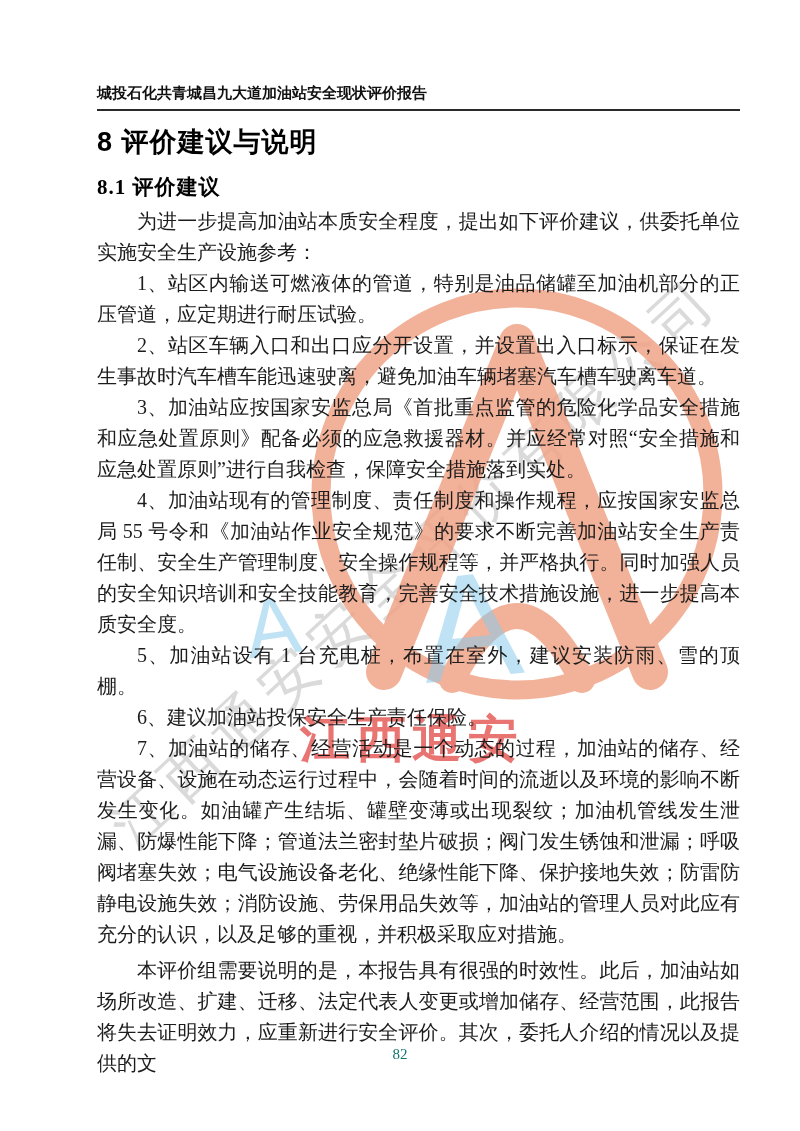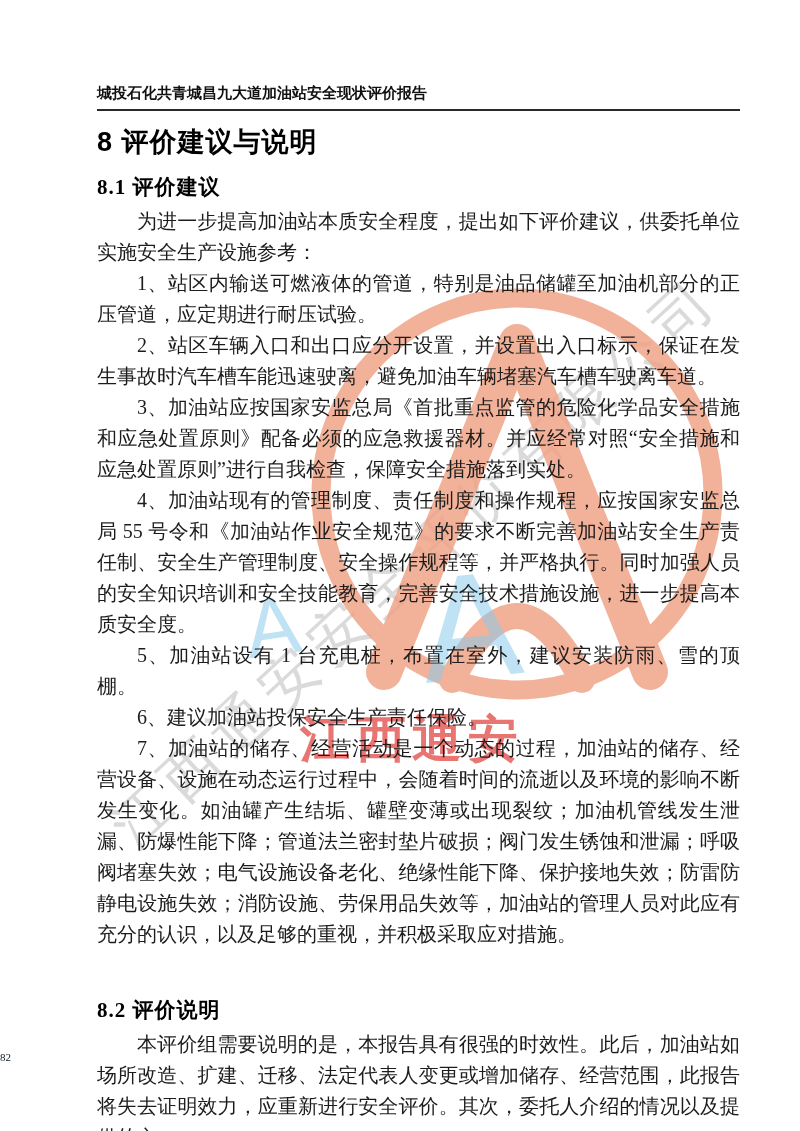--- a/index.html
+++ b/index.html
@@ -63,21 +63,21 @@
     margin-top:5px;
     font-size:20px; line-height:31px;
     text-align:justify; text-justify:inter-ideograph;
     text-indent:2em;
     color:#1c1c1c;
   }
   .para.tight { margin-top:0; }
 
   .page-footer {
     position:absolute; left:0; right:0; bottom:68px;
-    text-align:left; font-size:11px; color:#0f172a; z-index:2;
+    text-align:center; font-size:15px; color:#0f766e; z-index:2;
   }
 </style>
 </head>
 <body>
 
 <div class="page">
 
   <div class="wm-layer">
     <div class="wm-gray">江西通安安全评价有限公司</div>
 
@@ -107,21 +107,20 @@
     <p class="para">为进一步提高加油站本质安全程度，提出如下评价建议，供委托单位实施安全生产设施参考：</p>
 
     <p class="para tight">1、站区内输送可燃液体的管道，特别是油品储罐至加油机部分的正压管道，应定期进行耐压试验。</p>
     <p class="para tight">2、站区车辆入口和出口应分开设置，并设置出入口标示，保证在发生事故时汽车槽车能迅速驶离，避免加油车辆堵塞汽车槽车驶离车道。</p>
     <p class="para tight">3、加油站应按国家安监总局《首批重点监管的危险化学品安全措施和应急处置原则》配备必须的应急救援器材。并应经常对照“安全措施和应急处置原则”进行自我检查，保障安全措施落到实处。</p>
     <p class="para tight">4、加油站现有的管理制度、责任制度和操作规程，应按国家安监总局 55 号令和《加油站作业安全规范》的要求不断完善加油站安全生产责任制、安全生产管理制度、安全操作规程等，并严格执行。同时加强人员的安全知识培训和安全技能教育，完善安全技术措施设施，进一步提高本质安全度。</p>
     <p class="para tight">5、加油站设有 1 台充电桩，布置在室外，建议安装防雨、雪的顶棚。</p>
     <p class="para tight">6、建议加油站投保安全生产责任保险。</p>
     <p class="para tight">7、加油站的储存、经营活动是一个动态的过程，加油站的储存、经营设备、设施在动态运行过程中，会随着时间的流逝以及环境的影响不断发生变化。如油罐产生结垢、罐壁变薄或出现裂纹；加油机管线发生泄漏、防爆性能下降；管道法兰密封垫片破损；阀门发生锈蚀和泄漏；呼吸阀堵塞失效；电气设施设备老化、绝缘性能下降、保护接地失效；防雷防静电设施失效；消防设施、劳保用品失效等，加油站的管理人员对此应有充分的认识，以及足够的重视，并积极采取应对措施。</p>
 
-    <div class="h-section second">8.2 评价说明</div>
 
     <p class="para">本评价组需要说明的是，本报告具有很强的时效性。此后，加油站如场所改造、扩建、迁移、法定代表人变更或增加储存、经营范围，此报告将失去证明效力，应重新进行安全评价。其次，委托人介绍的情况以及提供的文</p>
 
   </div>
 
   <div class="page-footer">82</div>
 
 </div>
 
 </body></html>

